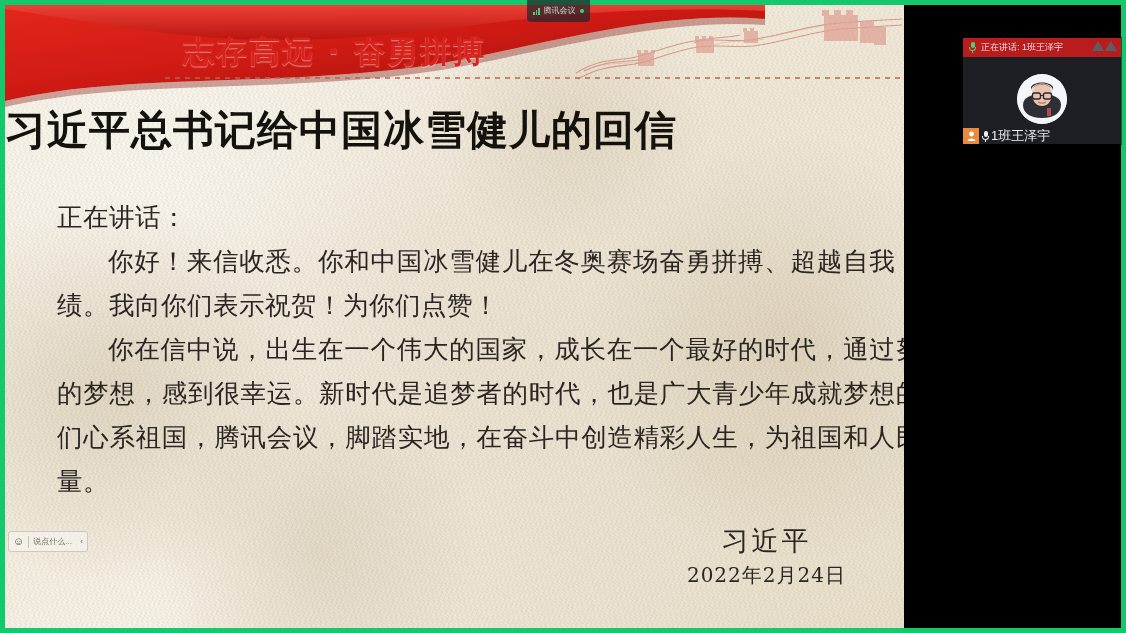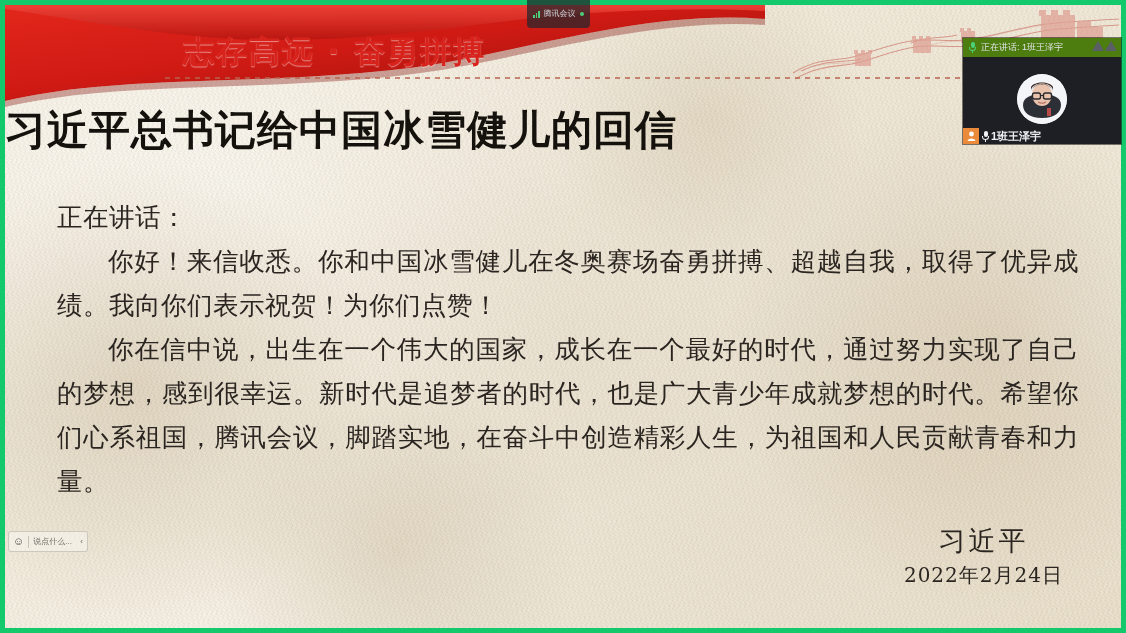--- a/index.html
+++ b/index.html
@@ -9,21 +9,21 @@
   #stage{ position:relative; width:1126px; height:633px; overflow:hidden; }
 
   
   .green-frame{
     position:absolute; left:0; top:0; width:1126px; height:633px;
     border:5px solid #13c96b; z-index:40; pointer-events:none;
   }
 
   
   .slide{
-    position:absolute; left:5px; top:5px; width:1116px; height:623px;
+    position:absolute; left:5px; top:5px; width:899px; height:623px;
     overflow:hidden;
     background:
       radial-gradient(ellipse at 20% 30%, rgba(255,255,255,.55) 0%, rgba(255,255,255,0) 55%),
       radial-gradient(ellipse at 80% 75%, rgba(222,210,186,.45) 0%, rgba(255,255,255,0) 60%),
       linear-gradient(160deg,#f4efe3 0%, #efe8d8 40%, #f6f2e8 70%, #ece4d2 100%);
   }
   .grain{
     position:absolute; inset:0;
     background-image:
       repeating-linear-gradient(37deg, rgba(170,150,115,.055) 0 1px, rgba(0,0,0,0) 1px 3px),
@@ -80,39 +80,39 @@
   .sign{
     position:absolute; right:58px; top:518px; text-align:center;
     font-family:"DejaVu Serif","Liberation Serif",serif;
     color:#2a2520;
   }
   .sign .name{ font-size:27px; letter-spacing:3px;text-align:center; }
   .sign .date{ font-size:20px; margin-top:3px; letter-spacing:1px; }
 
   
   .meet-pill{
-    position:absolute; left:527px; top:0; height:28px; z-index:60;
+    position:absolute; left:527px; top:0; height:22px; z-index:60;
     background:rgba(34,38,44,.72); border-radius:0 0 4px 4px;
     display:flex; align-items:center; gap:4px; padding:0 6px;justify-content:center;
   }
   .meet-pill .bars{ display:flex; align-items:flex-end; gap:1px; height:7px; }
   .meet-pill .bars i{ display:block; width:1.5px; background:#4bd07a; }
   .meet-pill .bars i:nth-child(1){ height:3px; }
   .meet-pill .bars i:nth-child(2){ height:5px; }
   .meet-pill .bars i:nth-child(3){ height:7px; }
   .meet-pill .dot{ width:4px; height:4px; border-radius:50%; background:#4bd07a; }
   .meet-pill .label{ font-size:8px; color:#cfd4da; line-height:1; white-space:nowrap; }
 
   
   .video-panel{
     position:absolute; left:963px; top:38px; width:158px; height:106px;
     background:#1d1f24; z-index:55; box-shadow:0 0 0 1px rgba(0,0,0,.5);
   }
   .video-head{
-    height:19px; background:#4d7c0f; display:flex; align-items:center;
+    height:19px; background:#b91c1c; display:flex; align-items:center;
     gap:5px; padding:0 6px; position:relative; overflow:hidden;
   }
   .video-head .speaking-label{ font-size:9px; color:#e2e5e9; white-space:nowrap; }
   .video-head .chevrons{ position:absolute; right:4px; top:3px; display:flex; gap:1px; }
   .video-head .chevrons span{
     width:0;height:0;border-left:6px solid transparent;border-right:6px solid transparent;
     border-bottom:10px solid #5a5e66;
   }
   .mic-glyph{ width:7px; height:11px; position:relative; flex:0 0 auto; }
   .mic-glyph .cap{ position:absolute; left:1.5px; top:0; width:4px; height:6px; border-radius:2px; background:#4bd07a; }
@@ -132,21 +132,21 @@
   }
   .host-chip{
     width:16px; height:16px; background:#ec8a3c; display:flex;
     align-items:center; justify-content:center;
   }
   .host-chip svg{ display:block; }
   .name-chip{
     height:16px; background:rgba(30,32,37,.82); display:flex; align-items:center;
     gap:2px; padding:0 5px 0 3px;
   }
-  .name-chip .nm{ font-size:11px; color:#eef0f3; white-space:nowrap;font-weight:bold; }
+  .name-chip .nm{ font-size:13px; color:#eef0f3; white-space:nowrap; }
   .mic-glyph.small .cap,.mic-glyph.small .stem{ background:#eef0f3; }
   .mic-glyph.small .arc{ border-color:#eef0f3; }
 
   
   .chat-bar{
     position:absolute; left:8px; top:531px; width:80px; height:21px; z-index:55;
     background:rgba(250,248,242,.55); border:1px solid rgba(120,110,95,.30);
     border-radius:3px; display:flex; align-items:center; gap:4px; padding:0 4px;
   }
   .chat-bar .emoji{ font-size:11px; color:#4c4a46; line-height:1; }

